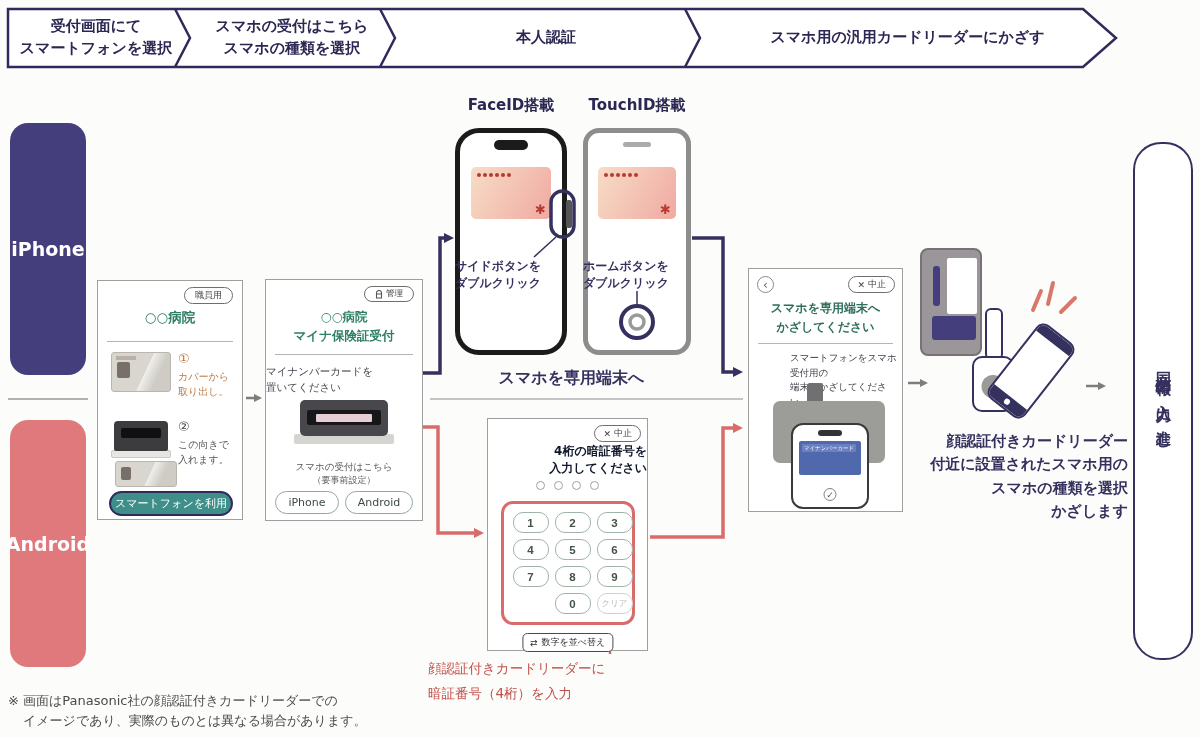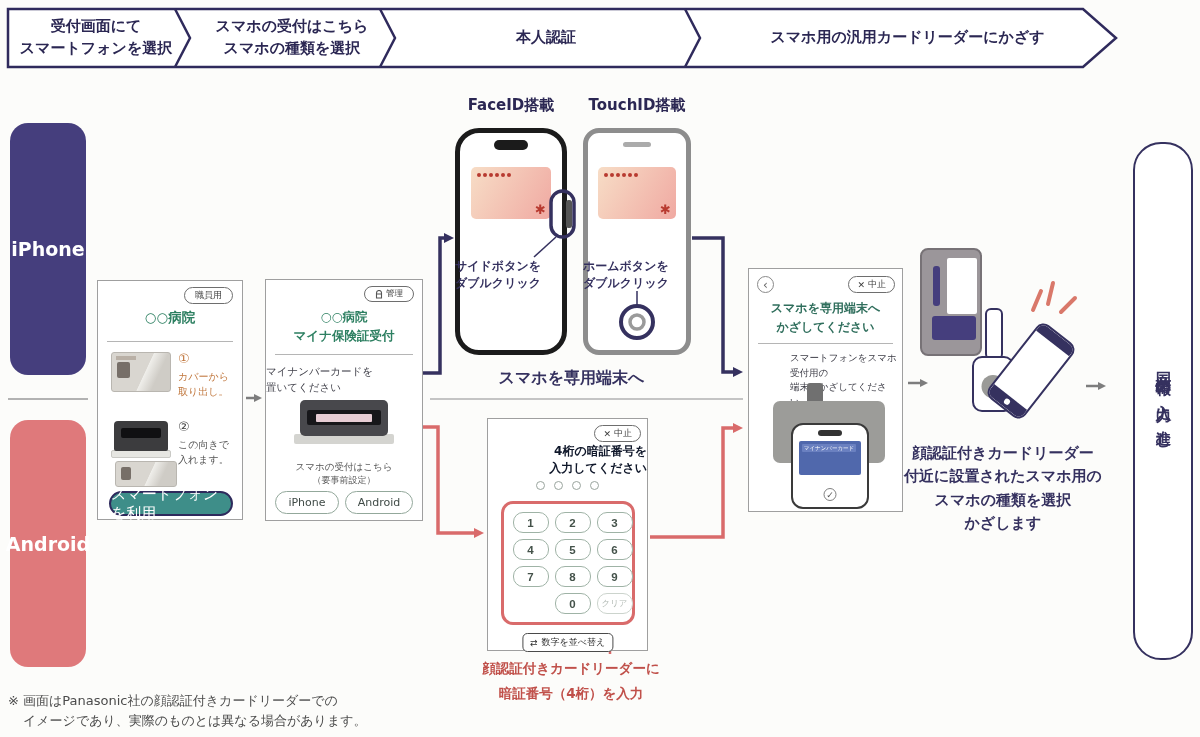--- a/index.html
+++ b/index.html
@@ -24,21 +24,21 @@
   .greent { color:#2e8062; font-weight:bold; text-align:center; }
 
   
   .card-thumb { position:absolute; background:linear-gradient(115deg,#d9d6d0 55%,#efeeea 56%,#cfccc6 75%); border:1px solid #b9b6b0; border-radius:3px; }
   .card-thumb .photo { position:absolute; left:5px; top:9px; width:13px; height:16px; background:#776f68; border-radius:2px; }
   .card-thumb .chip  { position:absolute; left:4px; top:3px; width:20px; height:4px; background:#b9b0a6; }
   .reader-thumb { position:absolute; }
   .reader-thumb .top { width:54px; height:30px; background:#3c3c3e; border-radius:4px 4px 2px 2px; position:relative; }
   .reader-thumb .top .slot { position:absolute; left:7px; top:7px; width:40px; height:10px; background:#101012; border-radius:2px; }
   .reader-thumb .base { width:60px; height:8px; background:#e6e6e2; border:1px solid #c9c9c5; border-radius:2px; margin:-1px 0 0 -3px; }
-  .use-btn { position:absolute; left:11px; width:124px; height:25px; background:#3e8e89; border:2.5px solid #2e2a5c; border-radius:14px; color:#fff; font-size:15px; display:flex; align-items:center; justify-content:center; }
+  .use-btn { position:absolute; left:11px; width:124px; height:25px; background:#3e8e89; border:2.5px solid #2e2a5c; border-radius:14px; color:#fff; font-size:11px; display:flex; align-items:center; justify-content:center; }
 
   
   .reader2 { position:absolute; left:50%; transform:translateX(-50%); width:100px; }
   .reader2 .top { width:88px; height:36px; background:#48484c; border-radius:5px; margin:0 auto; position:relative; }
   .reader2 .top .slot { position:absolute; left:7px; top:10px; width:74px; height:15px; background:#17171a; border-radius:2px; }
   .reader2 .top .card { position:absolute; left:16px; top:14px; width:56px; height:8px; background:#e7cdd4; border-radius:1px; }
   .reader2 .base { width:100px; height:10px; background:#d4d4d0; border-radius:2px; margin-top:-2px; }
   .pill-btn { position:absolute; height:23px; border:1.5px solid #93a89b; border-radius:12px; color:#3f4a46; font-size:11px; display:flex; align-items:center; justify-content:center; background:#fff; }
 
   
@@ -59,21 +59,21 @@
   
   .pin-title { position:absolute; top:24px; width:100%; text-align:right; font-weight:bold; font-size:12px; color:#0f172a; line-height:1.4; }
   .pin-dots { position:absolute; top:62px; width:100%; display:flex; justify-content:center; gap:9px; }
   .pin-dots i { width:9px; height:9px; border:1.5px solid #9aa59e; border-radius:50%; background:#fff; }
   .keypad { position:absolute; top:82px; left:50%; transform:translateX(-50%); width:134px; height:124px; border:3px solid #d96b6b; border-radius:12px; display:grid; grid-template-columns:repeat(3,36px); grid-auto-rows:21px; gap:6px 6px; padding:8px 0 0 9px; background:#fff; }
   .key { border:1.5px solid #9fb3a6; border-radius:10px; background:#fff; color:#44524a; font-size:11.5px; font-weight:bold; display:flex; align-items:center; justify-content:center; }
   .key.clear { border-color:#ccd4cd; color:#b2bab4; font-size:8.5px; font-weight:normal; }
   .key-spacer { visibility:hidden; }
   .shuffle { position:absolute; top:214px; left:50%; transform:translateX(-50%); display:inline-flex; align-items:center; gap:4px; border:1.5px solid #4a4a4a; border-radius:5px; padding:2px 7px; font-size:9px; color:#2f2f2f; background:#fff; white-space:nowrap; }
 
-  .red-caption { position:absolute; left:428px; top:656px; width:286px; text-align:center; color:#c0504a; font-weight:bold; font-size:13.5px; line-height:1.85; z-index:2; }
+  .red-caption { position:absolute; left:428px; top:656px; width:286px; color:#c0504a; font-weight:normal; font-size:13.5px; line-height:1.85; z-index:2; }
 
   
   .circle-icon { position:absolute; width:17px; height:17px; border:1.5px solid #8a8a8a; border-radius:50%; color:#666; font-size:12px; display:flex; align-items:center; justify-content:center; background:#fff; }
   .tap-body { position:absolute; left:9px; top:82px; font-size:9.5px; color:#3c3c46; line-height:1.55;margin-left:32px; }
   .stand-tab { position:absolute; left:58px; top:114px; width:16px; height:24px; background:#707070; border-radius:3px; }
   .tap-reader { position:absolute; left:24px; top:132px; width:112px; height:62px; background:#9c9c99; border-radius:7px; }
   .tap-phone { position:absolute; left:42px; top:154px; width:78px; height:86px; background:#fff; border:2.5px solid #3a3a3a; border-radius:12px; }
   .tap-phone .notch { position:absolute; top:5px; left:50%; transform:translateX(-50%); width:24px; height:6px; background:#333; border-radius:3px; }
   .tap-phone .bluecard { position:absolute; top:16px; left:50%; transform:translateX(-50%); width:62px; height:34px; background:#5068ac; border-radius:2px; }
   .tap-phone .bluecard .lbl { position:absolute; top:3px; left:3px; width:54px; height:8px; background:#6a80c0; color:#fff; font-size:5.5px; display:flex; align-items:center; justify-content:center; border-radius:1px; white-space:nowrap; overflow:hidden; }
@@ -84,21 +84,21 @@
   .facedev .scr { position:absolute; left:25px; top:8px; width:30px; height:56px; background:#fff; border-radius:2px; }
   .facedev .bar { position:absolute; left:11px; top:16px; width:7px; height:40px; background:#453e7d; border-radius:3px; }
   .facedev .panel { position:absolute; left:10px; top:66px; width:44px; height:24px; background:#453e7d; border-radius:3px; }
   .link-tab { position:absolute; left:985px; top:308px; width:18px; height:52px; background:#fff; border:2px solid #35315f; border-radius:6px; z-index:2; }
   .mini-reader { position:absolute; left:972px; top:356px; width:42px; height:56px; background:#fff; border:2.5px solid #35315f; border-radius:10px; z-index:3; }
   .mini-reader .dot { position:absolute; left:50%; top:17px; transform:translateX(-50%); width:23px; height:23px; background:#9a9a97; border-radius:50%; }
   .tilt-phone { position:absolute; left:1008px; top:324px; width:46px; height:94px; background:#fff; border:2.5px solid #35315f; border-radius:9px; transform:rotate(38deg); z-index:4; overflow:hidden; }
   .tilt-phone .top { position:absolute; top:0; left:0; right:0; height:10px; background:#35315f; }
   .tilt-phone .bot { position:absolute; bottom:0; left:0; right:0; height:12px; background:#35315f; }
   .tilt-phone .cam { position:absolute; bottom:3px; left:50%; transform:translateX(-50%); width:6px; height:6px; border-radius:50%; background:#fff; }
-  .tap-caption { position:absolute; left:878px; top:430px; width:250px; text-align:center; font-weight:bold; font-size:15px; color:#35315f; line-height:1.55; z-index:2;margin-top:12px; }
+  .tap-caption { position:absolute; left:878px; top:430px; width:250px; text-align:right; font-weight:bold; font-size:15px; color:#35315f; line-height:1.55; z-index:2; }
 
   
   .consent { position:absolute; left:1133px; top:142px; width:60px; height:518px; border:2.5px solid #35315f; border-radius:28px; background:#fff; display:flex; align-items:center; justify-content:center; z-index:2; }
   .consent span { writing-mode:vertical-rl; font-weight:bold; font-size:15.5px; color:#35315f; letter-spacing:3px; }
 
   .footnote { position:absolute; left:8px; top:691px; font-size:13px; color:#4b4b4b; line-height:1.55; z-index:2; }
   .footnote .l2 { margin-left:15px; }
 
   .lock-svg { width:8px; height:9px; display:inline-block; }
 </style>

